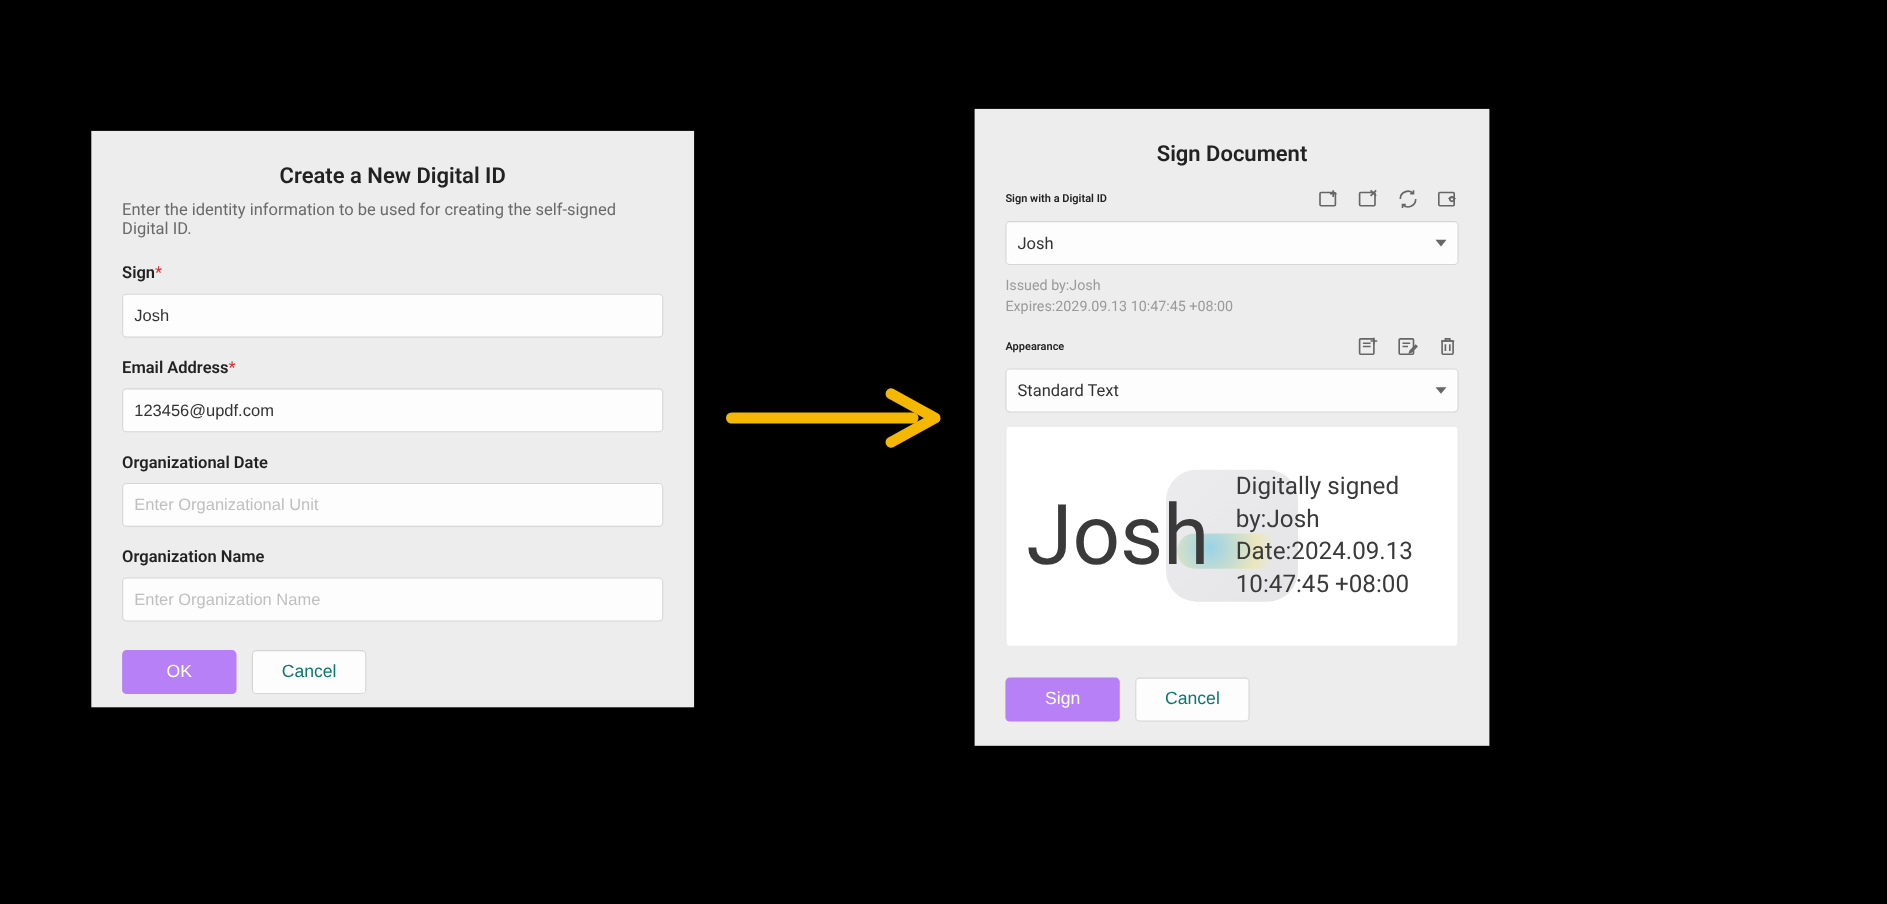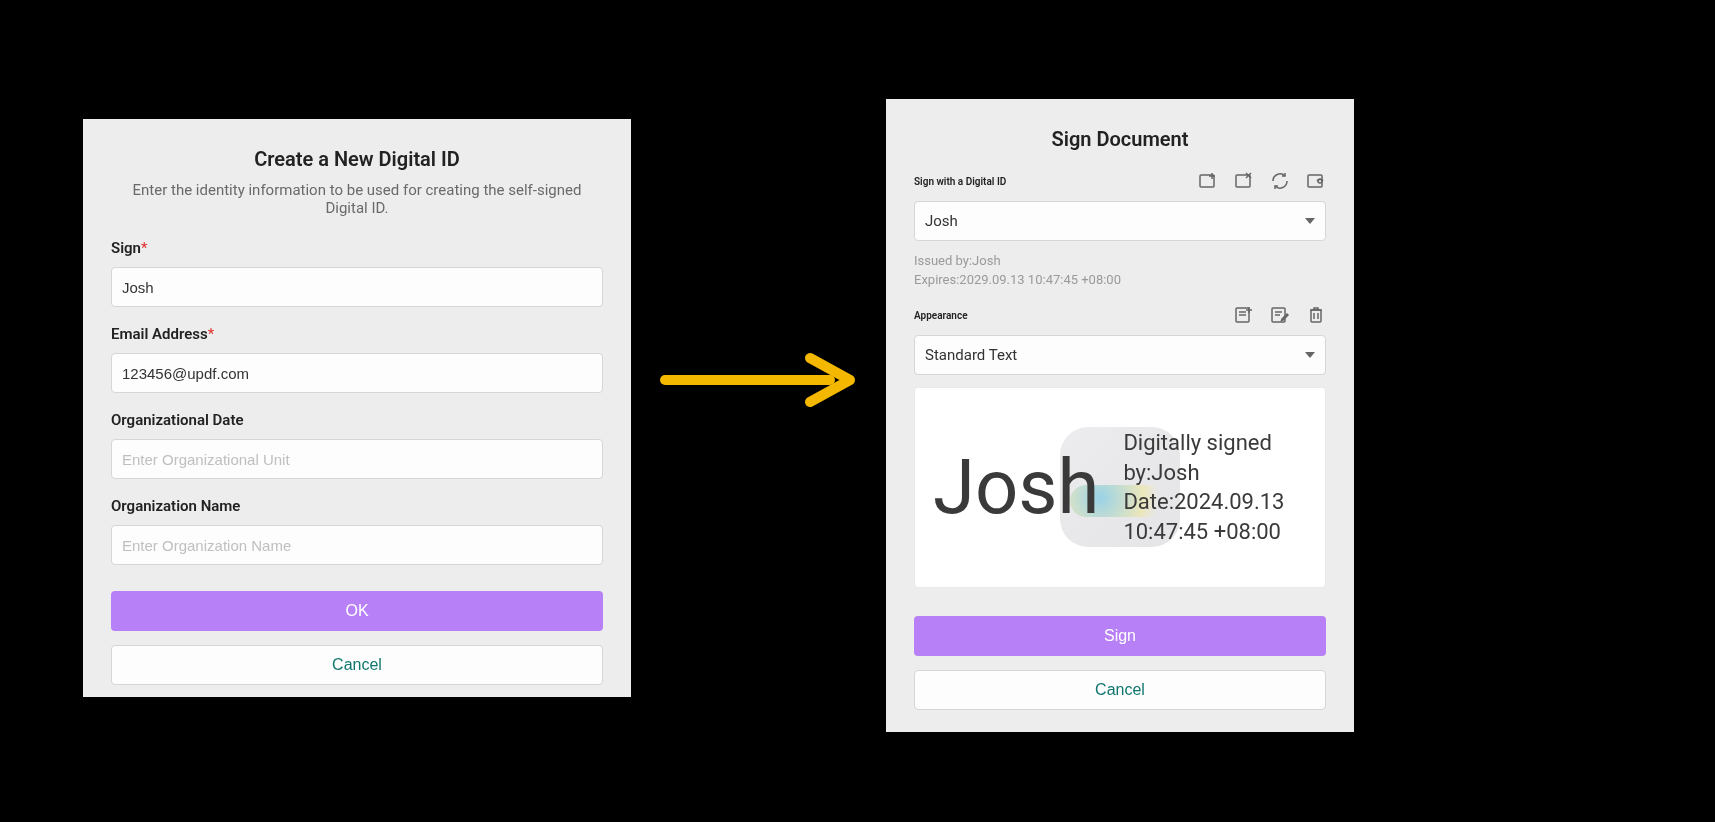--- a/index.html
+++ b/index.html
@@ -24,21 +24,20 @@
       font-size: 20px;
       font-weight: 600;
       text-align: center;
       color: #222;
       margin-bottom: 10px;
     }
     .dialog-left .subtitle {
       font-size: 15px;
       color: #6a6a6a;
       margin-bottom: 22px;
-      text-align: center;
     }
     .field-label {
       font-size: 15px;
       font-weight: 600;
       color: #222;
       margin-bottom: 10px;
       margin-top: 18px;
       display: block;
     }
     .field-label:first-of-type { margin-top: 0; }
@@ -50,24 +49,22 @@
       font-size: 15px;
       color: #333;
       background: #fdfdfd;
       border: 1px solid #d6d6d6;
       border-radius: 4px;
       outline: none;
     }
     .text-input::placeholder { color: #bfbfbf; }
     .btn-row {
       display: flex;
-      justify-content: flex-end;
       gap: 14px;
       margin-top: 26px;
-      flex-direction: column;
     }
     .btn {
       height: 40px;
       min-width: 104px;
       padding: 0 20px;
       font-size: 16px;
       border-radius: 4px;
       cursor: pointer;
     }
     .btn-primary {

